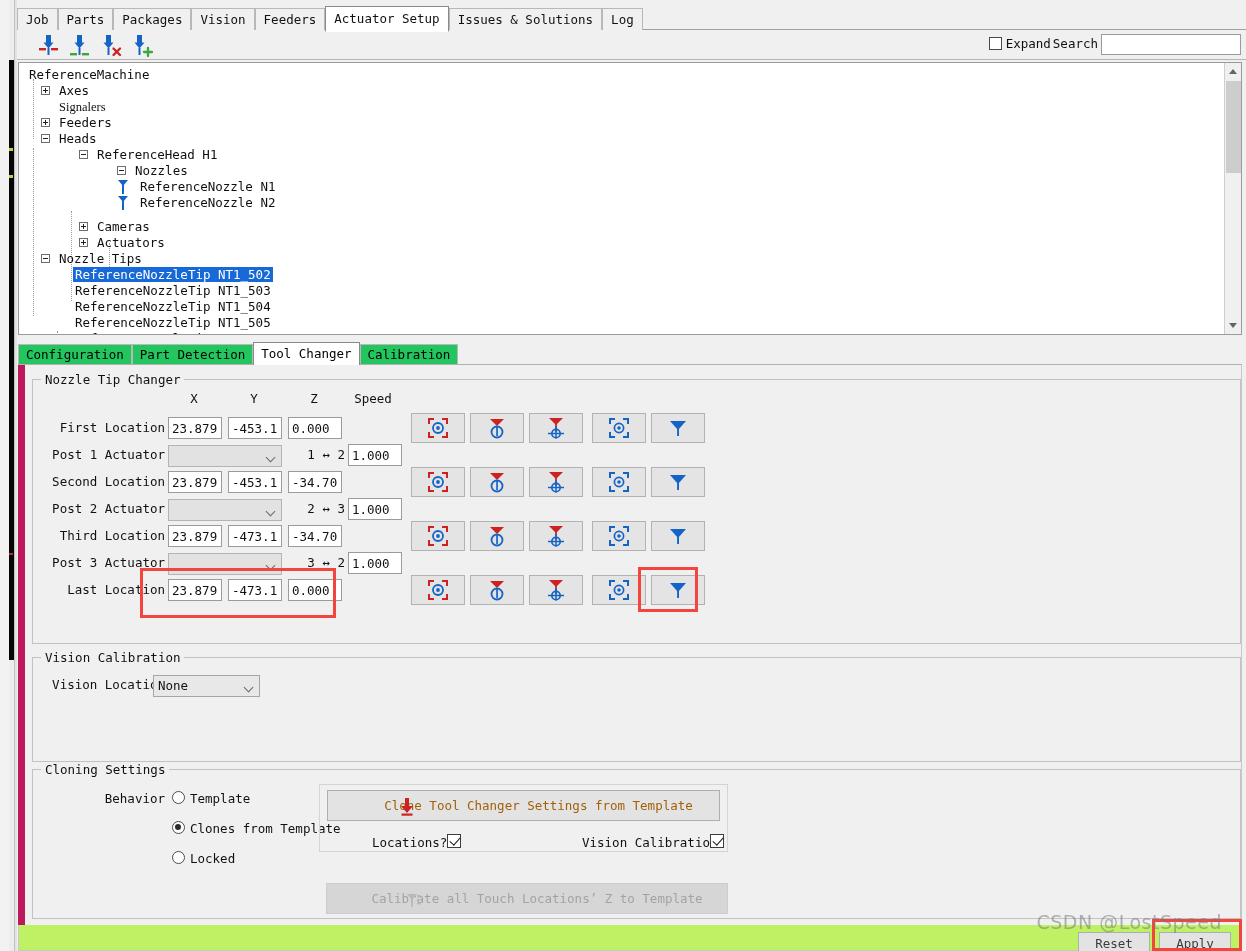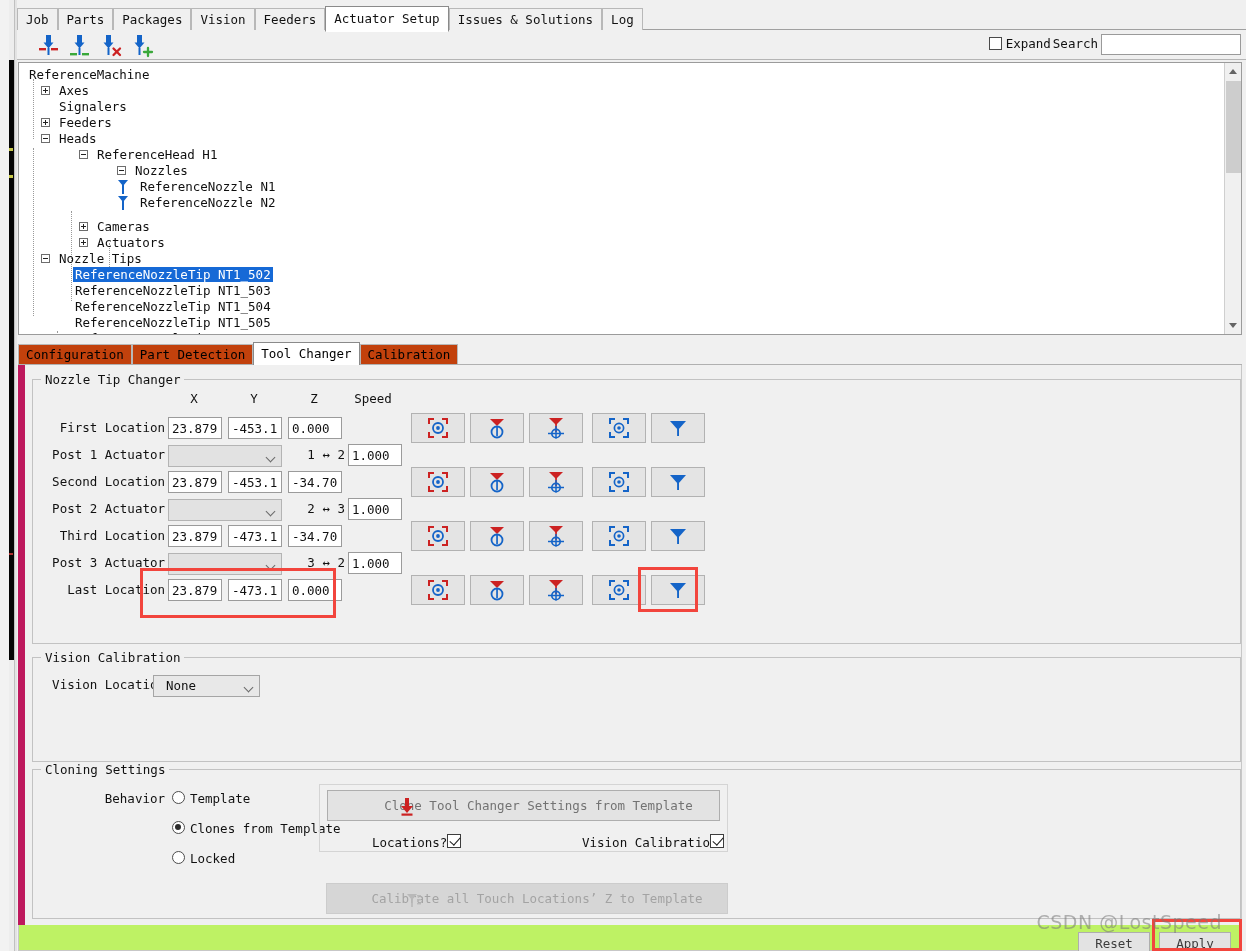--- a/index.html
+++ b/index.html
@@ -108,21 +108,21 @@
   #tree-sb .sb-arrow.down { bottom:0; }
   #tree-sb .sb-thumb { position:absolute; left:1px; top:18px; width:15px; height:92px; background:#cdcdcd; }
   .sb-tri { position:absolute; left:4px; width:0;height:0; }
   .sb-tri.u { top:6px; border-left:4px solid transparent; border-right:4px solid transparent; border-bottom:5px solid #646464;}
   .sb-tri.d { top:6px; border-left:4px solid transparent; border-right:4px solid transparent; border-top:5px solid #646464;}
 
   
   #lower-tabbar { position:absolute; left:1px; top:342px; width:1224px; height:22px; }
   #lower-tabbar .ltab {
     position:relative; float:left; height:28px; line-height:20px;
-    padding:0 7px; margin-top:2px; background:#c2410c;
+    padding:0 7px; margin-top:2px; background:#22c55e;
     border:1px solid #b8b8b8; border-bottom:none;
     font-size:12.5px; cursor:default;
   }
   #lower-tabbar .ltab.active {
     background:#ffffff; height:23px; line-height:21px; margin-top:0;
     border:1px solid #8a8a8a; border-bottom:none; z-index:4;
   }
   #lower-underline { position:absolute; left:1px; top:364px; width:1224px; height:1px; background:#b0b0b0; }
 
   #content-pane {
@@ -144,21 +144,21 @@
   
   .tfield {
     position:absolute; height:22px; background:#ffffff;
     border:1px solid #9b9b9b; font-family:"DejaVu Sans Mono", monospace;
     font-size:12.5px; padding:0 3px; color:#111; outline:none;
   }
   
   .combo {
     position:absolute; height:22px; background:#e2e2e2;
     border:1px solid #b4b4b4; font-size:12.5px; color:#555;
-    padding:0 12px; line-height:20px; cursor:default;
+    padding:0 4px; line-height:20px; cursor:default;
   }
   .combo.enabled { background:#e8e8e8; border:1px solid #a5a5a5; color:#111; }
   .combo .chev {
     position:absolute; right:7px; top:8px; width:7px; height:7px;
     border-right:1.6px solid #6a6a6a; border-bottom:1.6px solid #6a6a6a;
     transform:rotate(45deg);
   }
   .arrowlabel { position:absolute; height:18px; line-height:18px; font-size:12.5px; text-align:right; white-space:nowrap; color:#111;}
 
   
@@ -181,21 +181,21 @@
   .cbox { position:absolute; width:14px; height:14px; border:1px solid #3d3d3d; background:#fff; }
   .cbox.on:after {
     content:""; position:absolute; left:3.5px; top:0px; width:5px; height:9px;
     border-right:1.8px solid #1c1c1c; border-bottom:1.8px solid #1c1c1c;
     transform:rotate(42deg);
   }
 
   
   .wbtn {
     position:absolute; background:#e3e3e3; border:1px solid #aeaeae;
-    font-size:12.5px; color:#737373; text-align:center; line-height:30px; cursor:default;
+    font-size:12.5px; color:#a16207; text-align:center; line-height:30px; cursor:default;
   }
   .wbtn.disabled { background:#d6d6d6; border:1px solid #cccccc; color:#a3a3a3; }
   .wbtn .wico { position:absolute; left:70px; top:6px; }
 
   
   .abtn {
     position:absolute; width:72px; height:24px; background:#e3e3e3;
     border:1px solid #aeaeae; font-size:12.5px; text-align:center; line-height:22px;
     color:#3c3c3c; cursor:default;
   }
@@ -300,21 +300,21 @@
       <div class="tnode" style="left:8px; top:4px;">
         <span class="tlabel">ReferenceMachine</span>
       </div>
 
       <div class="tnode" style="left:22px; top:20px;">
         <span class="expander plus" style="left:0px;"></span>
         <span class="tlabel" style="margin-left:16px;">Axes</span>
       </div>
 
       <div class="tnode" style="left:22px; top:36px;">
-        <span class="tlabel" style="margin-left:16px;">Signalers</span>
+        <span class="tlabel" style="margin-left:16px;font-family:Liberation Serif, serif;">Signalers</span>
       </div>
 
       <div class="tnode" style="left:22px; top:52px;">
         <span class="expander plus" style="left:0px;"></span>
         <span class="tlabel" style="margin-left:16px;">Feeders</span>
       </div>
 
       <div class="tnode" style="left:22px; top:68px;">
         <span class="expander" style="left:0px;"></span>
         <span class="tlabel" style="margin-left:16px;">Heads</span>

